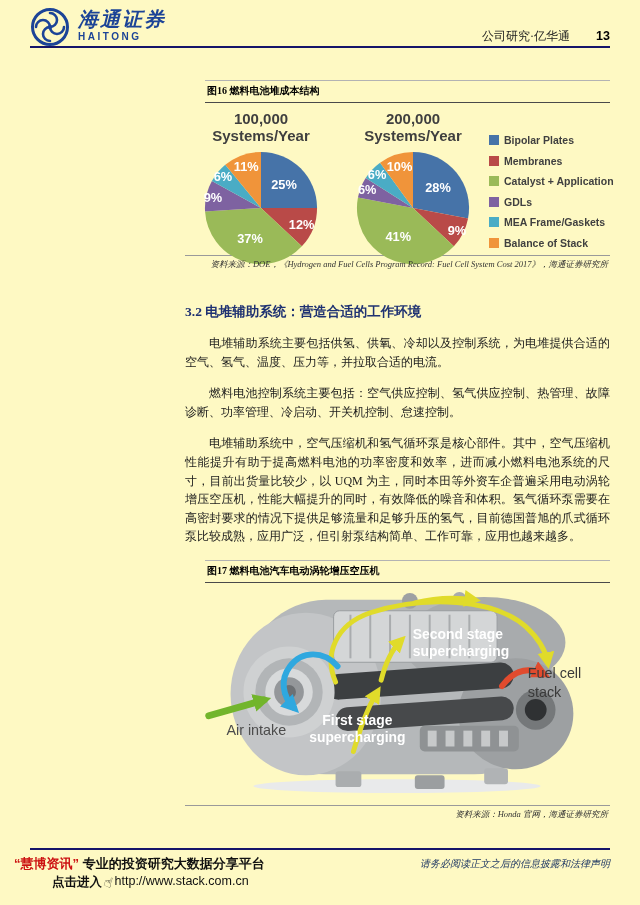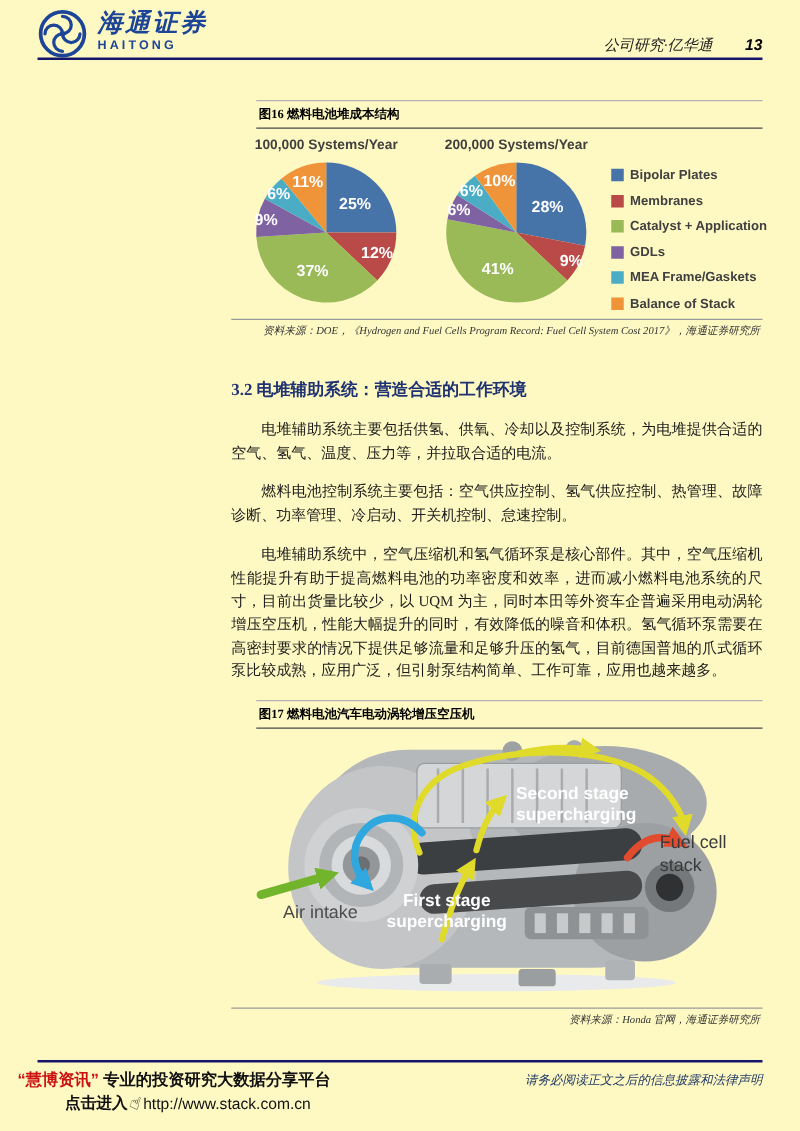--- a/index.html
+++ b/index.html
@@ -11,55 +11,55 @@
     overflow:hidden; margin:0 auto;
   }
   
   .hdr { position:absolute; top:0; left:0; width:640px; height:48px; }
   .hdr-rule { position:absolute; top:46px; left:30px; width:580px; border-top:2px solid #151569; }
   .logo-wrap { position:absolute; top:7px; left:30px; display:flex; align-items:flex-start; }
   .logo-text { margin-left:8px; margin-top:2px; }
   .brand-cn { font-family:"Liberation Serif","DejaVu Serif",serif; font-style:italic; font-weight:bold;
               color:#1c4497; font-size:20px; letter-spacing:2px; line-height:1; }
   .brand-en { color:#1c4497; font-size:10px; font-weight:bold; letter-spacing:2.5px; margin-top:2px; }
-  .hdr-right { position:absolute; top:28px; right:30px; display:flex; align-items:baseline; gap:26px;font-style:italic; }
+  .hdr-right { position:absolute; top:28px; right:30px; display:flex; align-items:baseline; gap:26px; }
   .report-type { font-family:"Liberation Serif","DejaVu Serif",serif; font-size:12px; color:#222; }
   .page-num { font-size:12.5px; font-weight:bold; color:#000; }
   
   .content { position:absolute; top:80px; left:185px; width:425px; }
   .fig-caption-row { border-top:1px solid #b3b3b3; border-bottom:1px solid #4a4a4a;
     padding:3px 2px 4px 2px; font-family:"Liberation Serif","DejaVu Serif",serif;
     font-weight:bold; font-size:10px; color:#000;margin-left:20px; }
   .fig-source-row { border-top:1px solid #9a9a9a; padding:3px 2px 2px 14px;
     font-family:"Liberation Serif","DejaVu Serif",serif; font-style:italic;
     font-size:8.5px; color:#333;text-align:right; }
   
   .charts { display:flex; padding:5px 0 4px 0; height:152px; }
   .pie-block { width:152px; text-align:center; }
-  .pie-title { font-size:11px; font-weight:bold; color:#3f3f3f; margin-top:2px; }
+  .pie-title { font-size:15px; font-weight:bold; color:#3f3f3f; margin-top:2px; }
   .pie-block svg { margin-top:5px; }
   .pie-label { fill:#ffffff; font-weight:bold; font-size:13px; text-anchor:middle;
     font-family:"Liberation Sans","DejaVu Sans",sans-serif; }
   .legend { width:121px; padding-top:26px; }
   .legend-row { display:flex; align-items:center; margin-bottom:8.5px; }
   .legend-swatch { width:10px; height:10px; flex:0 0 10px; margin-right:5px; display:inline-block; }
   .legend-label { font-size:10.5px; font-weight:bold; color:#404040; white-space:nowrap; }
   
   .sec-heading { margin-top:30px; font-family:"Liberation Serif","DejaVu Serif",serif;
     font-weight:bold; font-size:13.5px; color:#1f3272; }
   .para { margin-top:13px; font-family:"Liberation Serif","DejaVu Serif",serif;
     font-size:12px; line-height:1.55; color:#1c1c1c; text-indent:2em; text-align:justify; }
   .fig17-block { margin-top:14px; }
   .fig17-img { padding:2px 0; }
   
   .ftr-rule { position:absolute; top:848px; left:30px; width:580px; border-top:2px solid #151569; }
   .ftr-left1 { position:absolute; top:855px; left:14px; font-size:13px; font-weight:bold; color:#111; }
   .ftr-brand { color:#cc1111; }
   .ftr-left2 { position:absolute; top:874px; left:52px; font-size:12.5px; color:#111; font-weight:bold;
-    display:flex; align-items:center; gap:2px; }
+    display:flex; gap:2px; }
   .hand-icon { font-size:14px; color:#111; transform:rotate(18deg); display:inline-block; }
   .ftr-link { color:#111; text-decoration:none; font-weight:normal; }
   .ftr-right { position:absolute; top:857px; right:30px; font-family:"Liberation Serif","DejaVu Serif",serif;
     font-style:italic; font-size:10px; color:#1f3864; }
 </style>
 </head>
 <body>
 
 <div class="page">
 

